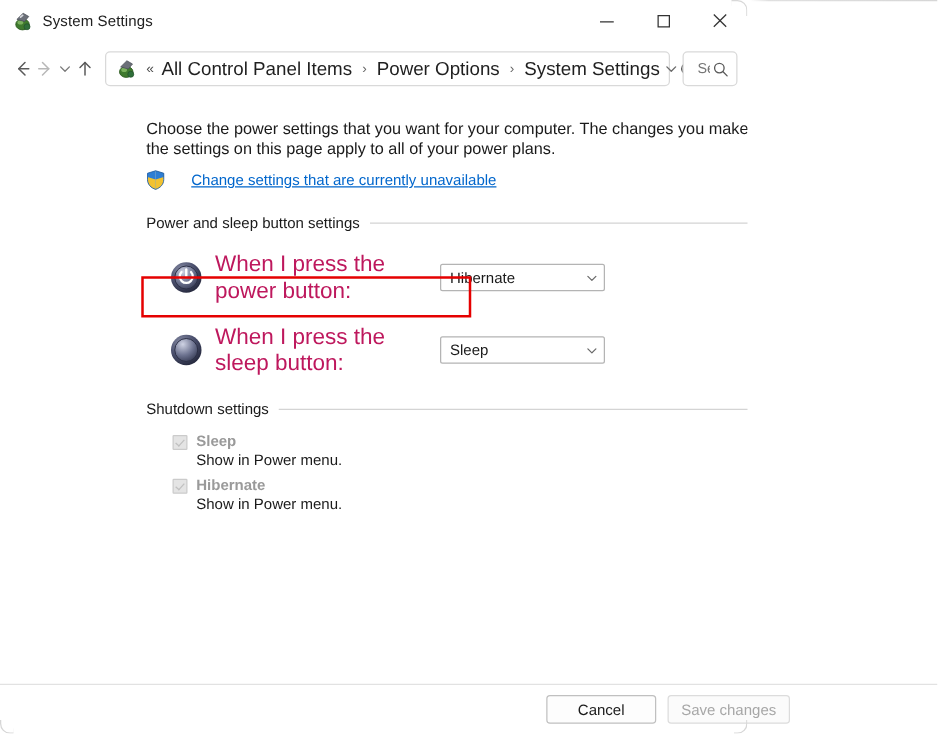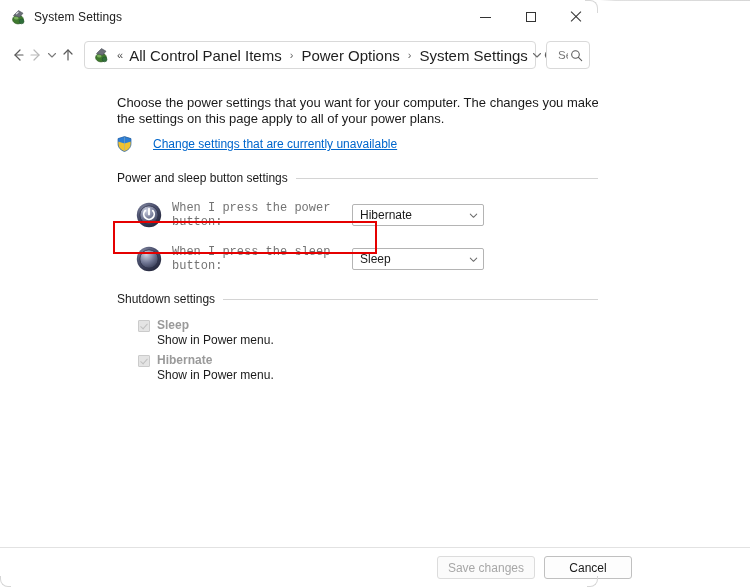--- a/index.html
+++ b/index.html
@@ -267,24 +267,23 @@
   .setting-row {
     display: flex;
     align-items: center;
     margin-top: 16px;
     padding-left: 19px;
   }
   .pwr-icon {
     width: 26px; height: 26px; flex: none; margin-right: 10px;
   }
   .setting-label {
-    font-size: 12px;
-    color: #737373;
+    font-size: 18px;
+    color: #be185d;
     width: 180px;
-    font-family: Liberation Mono, monospace;
   }
   .combo {
     width: 132px;
     height: 22px;
     border: 1px solid #b4b4b4;
     background: #ffffff;
     border-radius: 2px;
     display: flex;
     align-items: center;
     padding: 0 4px 0 7px;
@@ -619,20 +618,20 @@
 
         </div>
       </div>
 
     </div>
 
     <div class="redbox"></div>
   </div>
 
   <div class="footer">
+    <div class="btn">Cancel</div>
     <div class="btn disabled">Save changes</div>
-    <div class="btn">Cancel</div>
   </div>
 
   <div class="bl-corner"></div>
   <div class="br-corner"></div>
 
 </div>
 
 </body></html>

